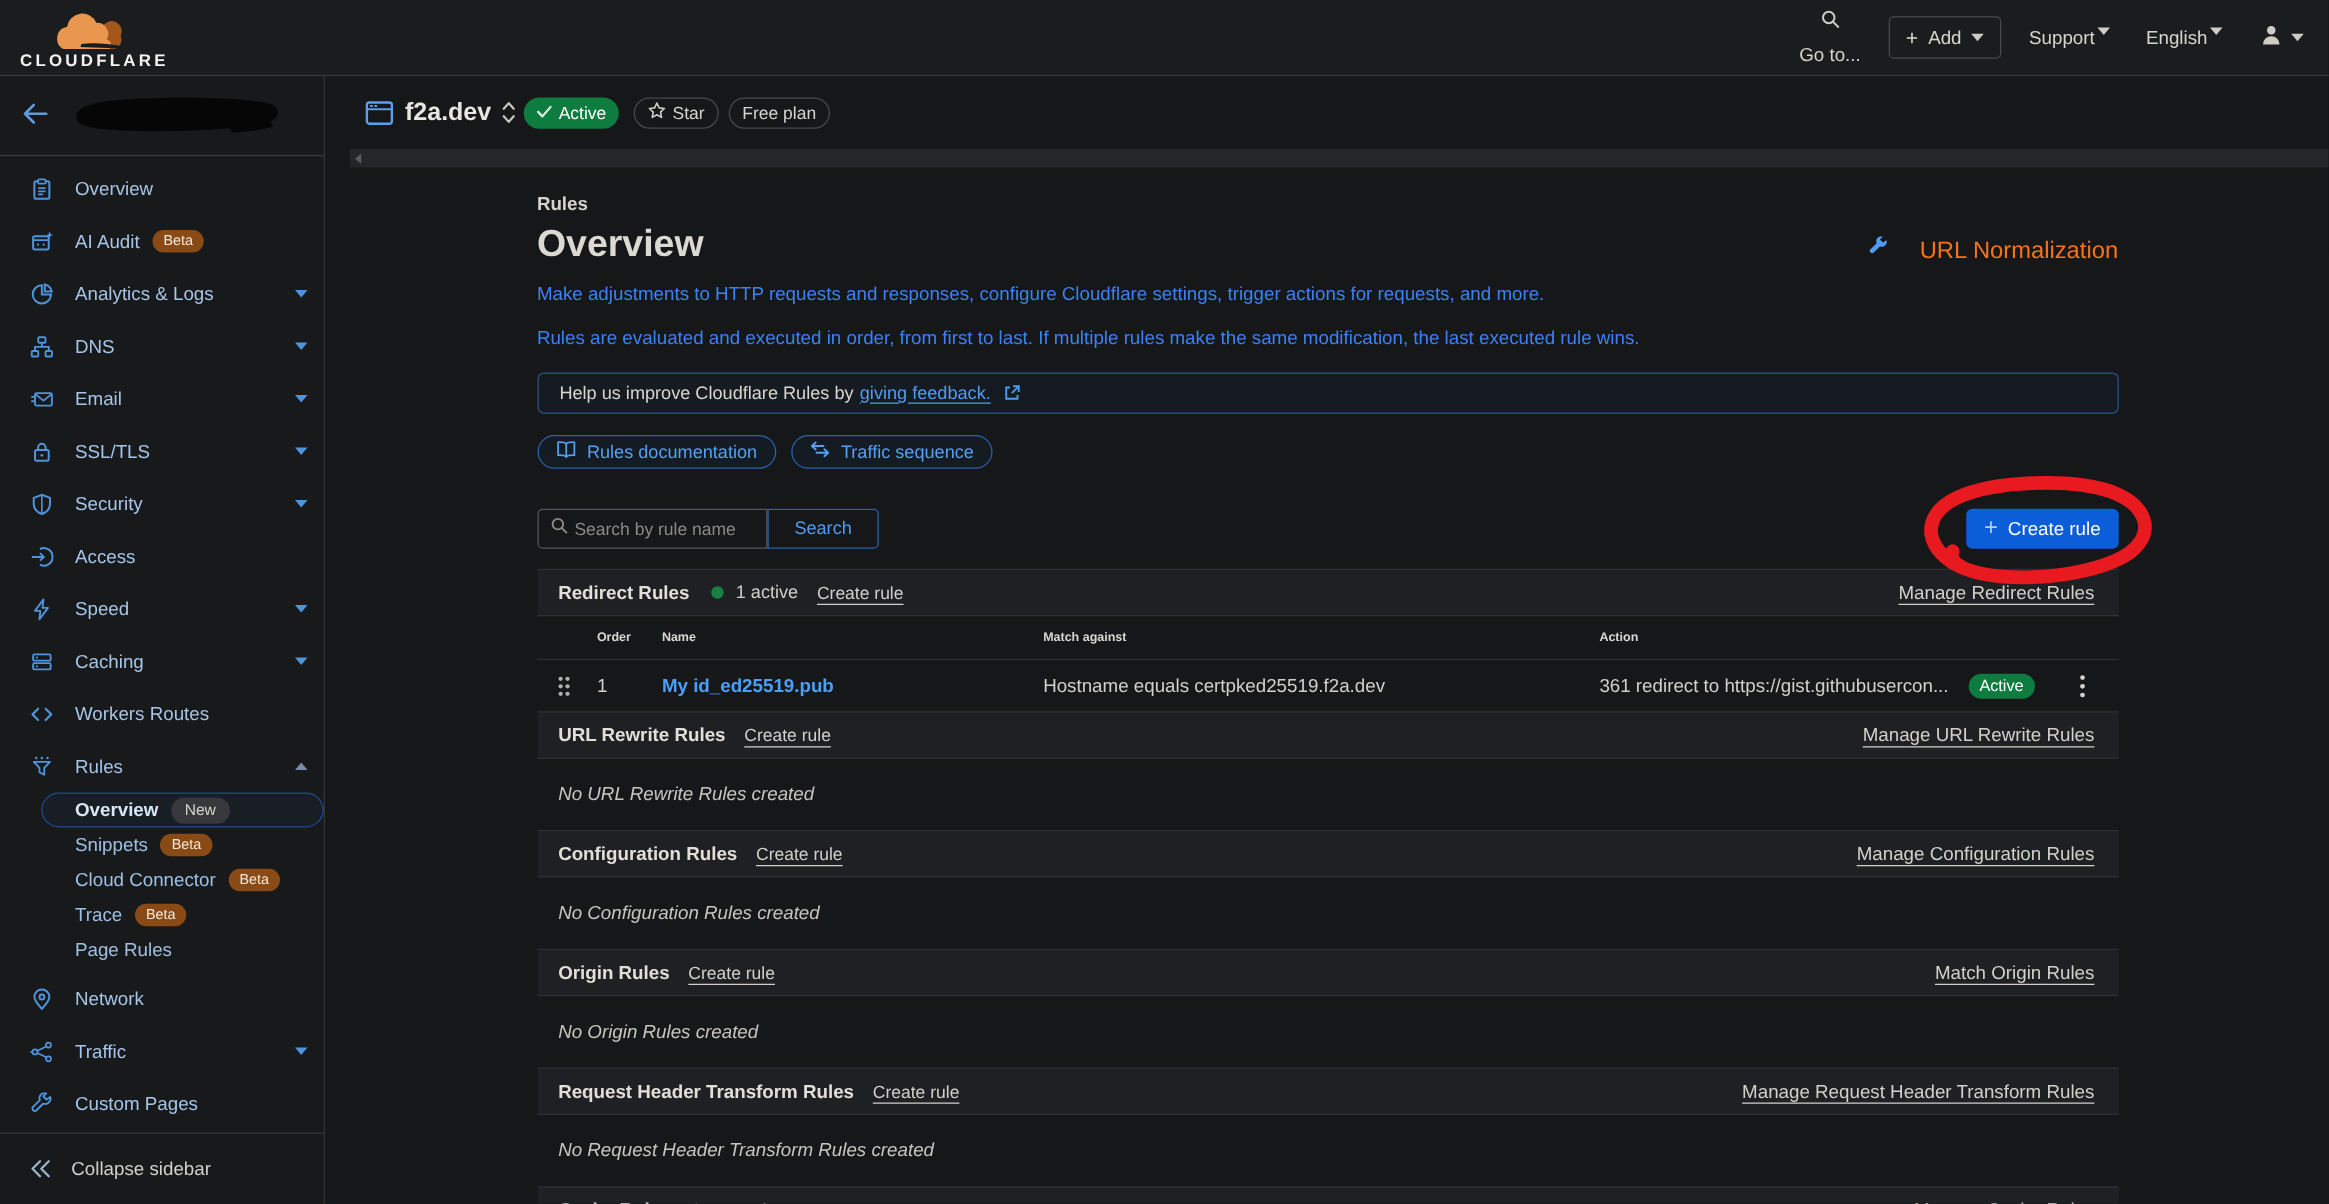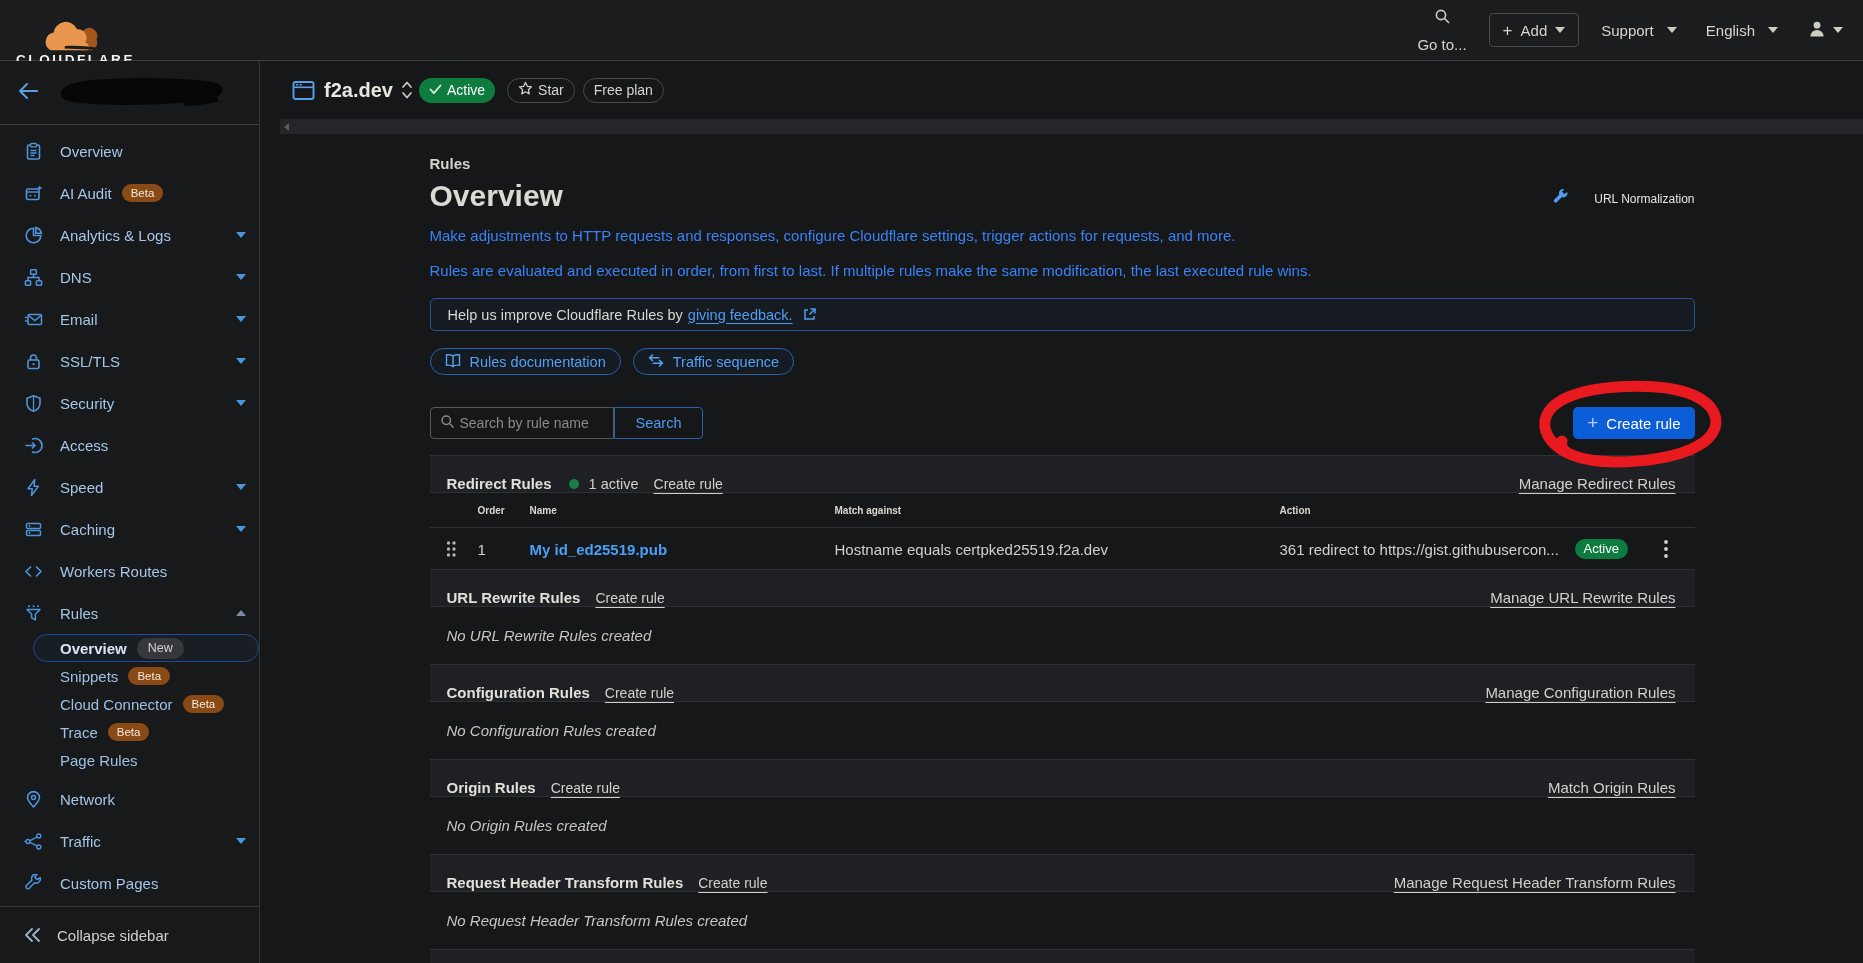--- a/index.html
+++ b/index.html
@@ -11,36 +11,36 @@
     font-family:"Liberation Sans", sans-serif;
     -webkit-font-smoothing:antialiased;
   }
   .app { position:relative; width:1863px; height:963px; }
 
   
   .topbar {
     position:absolute; top:0; left:0; width:1863px; height:61px;
     background:#1b1c1e; border-bottom:1px solid #3a3c3f;
   }
-  .logo { position:absolute; left:16px; top:21px; width:108px; }
+  .logo { position:absolute; left:16px; top:10px; width:108px; }
   .logo svg { display:block; margin:0 auto; }
   .logo-word { font-size:13.5px; font-weight:bold; letter-spacing:2.6px; color:#f4f2ee; margin-top:1px; }
   .tb-right {
     position:absolute; right:0; top:0; height:60px;
     display:flex; align-items:center; padding-right:20px;
     color:#d7d4cd; font-size:15px;
   }
   .tb-goto { display:flex; align-items:center; gap:8px; margin-right:22px; cursor:pointer;flex-direction:column; }
   .tb-add {
     display:flex; align-items:center; gap:8px;
     border:1px solid #48494c; border-radius:4px;
     height:34px; padding:0 13px; margin-right:22px;
     color:#d7d4cd; background:transparent; font-size:15px; cursor:pointer;
   }
-  .tb-menu { display:flex; align-items:center; gap:13px; margin-right:29px; cursor:pointer; }
+  .tb-menu { display:flex; gap:2px; margin-right:29px; cursor:pointer; }
   .tb-user { display:flex; align-items:center; gap:6px; cursor:pointer; }
   .caret-down {
     width:0; height:0; display:inline-block;
     border-left:5px solid transparent; border-right:5px solid transparent;
     border-top:6px solid #cfccc6;
   }
   .plus-glyph { font-size:17px; font-weight:400; line-height:1; color:#d7d4cd; }
 
   
   .sidebar {
@@ -88,21 +88,21 @@
   .hscroll { position:relative; height:15px; background:#242629; margin-left:19px; }
   .hscroll .arrow { position:absolute; left:4px; top:3.5px; width:0; height:0;
     border-top:4px solid transparent; border-bottom:4px solid transparent;
     border-right:5px solid #5a5c5f; }
 
   .page { position:relative; width:1265px; margin:0 auto; }
   .page-head { position:relative; }
   .eyebrow { padding-top:21px; font-size:15px; font-weight:bold; color:#d6d3cc; }
   .h1 { margin-top:7px; font-size:30px; font-weight:600; color:#dcd9d3; }
   .url-norm { position:absolute; right:0; top:55px; display:flex; align-items:center; gap:25px;
-    color:#e5e5e5; font-size:12px; cursor:pointer; }
+    color:#f97316; font-size:19px; cursor:pointer; }
   .desc { font-size:15px; color:#3b82f6; }
   .desc.d1 { margin-top:14px; }
   .desc.d2 { margin-top:18px; }
   .feedback {
     margin-top:19px; height:33px; border:1px solid #28558f; border-radius:5px;
     background:#161b22; display:flex; align-items:center; padding:0 17px;
     font-size:14.5px; color:#d9d6d0;
   }
   .feedback a { color:#4f9df3; text-decoration:underline; text-underline-offset:3px; margin-left:5px; cursor:pointer; }
   .feedback .ext { margin-left:9px; display:flex; }
@@ -122,21 +122,21 @@
     background:transparent; color:#4f9df3; font-size:14.5px; padding:0 21px;
     border-radius:0 4px 4px 0; cursor:pointer; font-family:inherit; }
   .create-btn { position:absolute; right:0; top:0; height:32px; background:#0c5dd8;
     border:none; border-radius:5px; color:#ffffff; font-size:15px;
     display:flex; align-items:center; gap:8px; padding:0 14px; cursor:pointer; font-family:inherit; z-index:2; }
   .create-btn .cplus { font-size:19px; font-weight:400; color:#b9cdf0; line-height:1; margin-top:-2px; }
   .annotation { position:absolute; left:1098px; top:-27px; width:200px; height:92px; pointer-events:none; z-index:3; }
 
   .sections { margin-top:16px; }
   .sec-head { height:38px; background:#1e2023; border-top:1px solid #2e3134; border-bottom:1px solid #2e3134;
-    display:flex; align-items:flex-end; padding:0 19px 0 17px; }
+    display:flex; align-items:center; padding:0 19px 0 17px; }
   .sec-title { font-size:15px; font-weight:bold; color:#e2dfd9; white-space:nowrap; }
   .sec-status { display:flex; align-items:center; gap:10px; margin-left:17px; font-size:14.5px; color:#d3d0ca; }
   .sec-dot { width:10px; height:10px; border-radius:50%; background:#1b7f43; }
   .sec-create { margin-left:15px; font-size:14px; color:#d3d0ca; text-decoration:underline;
     text-underline-offset:4px; cursor:pointer; white-space:nowrap; }
   .sec-manage { margin-left:auto; font-size:15px; color:#d3d0ca; text-decoration:underline;
     text-underline-offset:4px; cursor:pointer; white-space:nowrap; }
   .tbl-head { position:relative; height:35px; border-bottom:1px solid #2e3134;
     font-size:10px; font-weight:bold; color:#dbd8d2; }
   .tbl-head span { position:absolute; top:50%; transform:translateY(-50%); }

